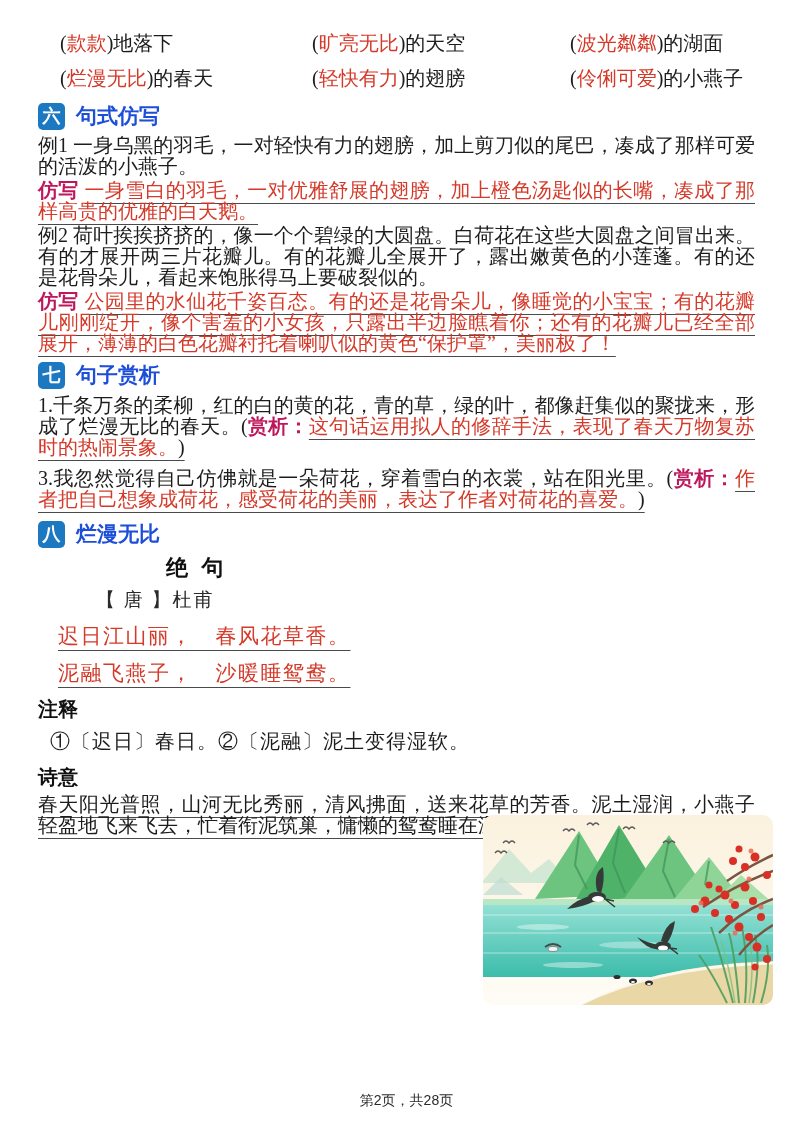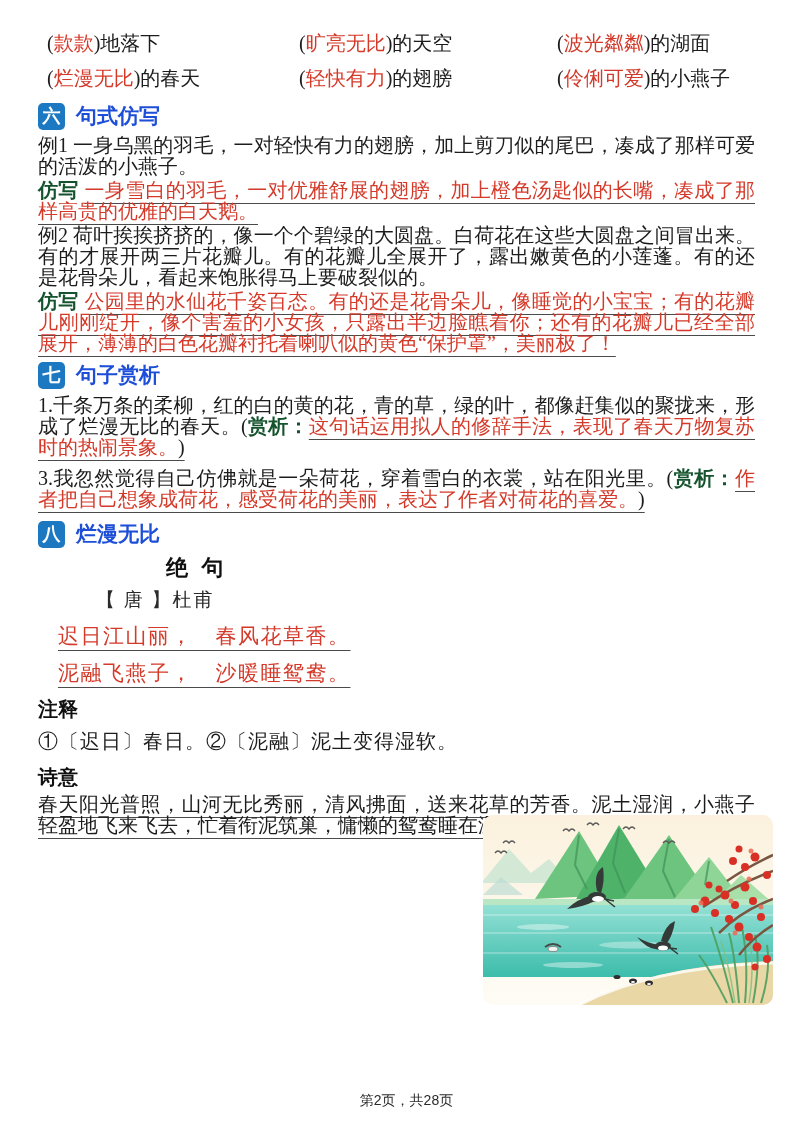--- a/index.html
+++ b/index.html
@@ -14,25 +14,25 @@
     box-sizing:border-box;
     padding:26px 38px 0 38px;
   }
   
   .phrase-grid{
     display:grid;
     grid-template-columns:252px 258px 1fr;
     row-gap:1px;
     font-size:20px;
     line-height:34px;
-    margin-left:9px;
+    margin-left:22px;
   }
   
   .run-k{color:#1c1c1c;}
-  .run-b{color:#14532d;font-weight:bold;font-family:"Liberation Sans","DejaVu Sans",sans-serif;}
+  .run-b{color:#be185d;font-weight:bold;font-family:"Liberation Sans","DejaVu Sans",sans-serif;}
   .run-rd{color:#d43a2a;}
   .run-r{
     color:#d43a2a;
     text-decoration:underline;
     text-decoration-color:#4a4a4a;
     text-decoration-thickness:1.2px;
     text-underline-offset:6px;
   }
   .run-u{
     color:#1c1c1c;
@@ -88,21 +88,21 @@
     text-decoration:underline;
     text-decoration-color:#4a4a4a;
     text-decoration-thickness:1.2px;
     text-underline-offset:7px;
   }
   .sub-label{
     font-family:"Liberation Sans","DejaVu Sans",sans-serif;
     font-size:20px;font-weight:bold;color:#101010;
     margin:7px 0 2px 0;
   }
-  .notes-text{font-size:20px;line-height:32px;margin:1px 0;letter-spacing:1px;}
+  .notes-text{font-size:20px;line-height:32px;margin:1px 12px;letter-spacing:1px;}
   .meaning-para{margin-top:3px;}
   
   .illustration{
     position:absolute;
     left:483px;top:815px;
     width:290px;height:190px;
     border-radius:10px;
     overflow:hidden;
   }
   .illustration svg{display:block;width:100%;height:100%;}

